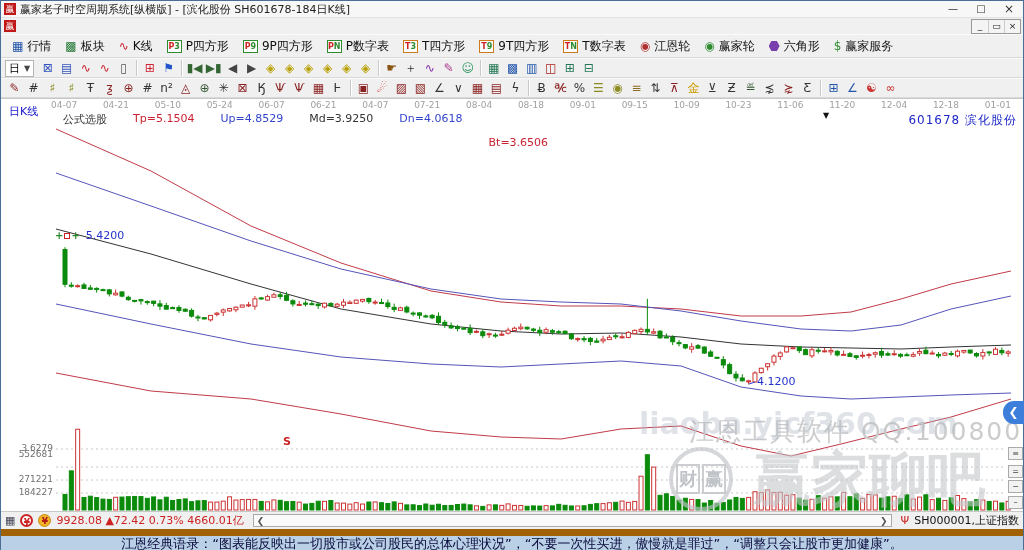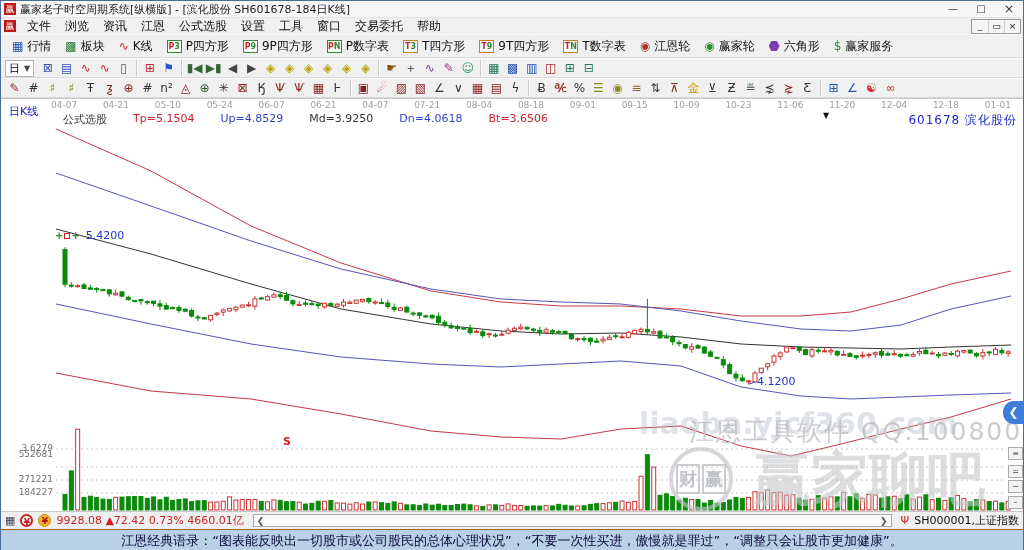--- a/index.html
+++ b/index.html
@@ -64,40 +64,39 @@
   .sgrid { color:#445; font-size:11px; }
   .coin { width:13px; height:13px; border-radius:50%; font-size:9px; font-weight:bold; text-align:center; line-height:12px; flex:0 0 auto; }
   .coin.red { border:2px solid #cc2222; color:#cc2222; background:#fff; }
   .coin.gold { background:#f0b429; color:#b01818; border:1px solid #c88a10; }
   .sidx { color:#cc2222; font-size:11px; white-space:nowrap; }
   #sscroll { flex:1; height:13px; border:1px solid #aaa; background:#fafafa; display:flex; align-items:center; justify-content:space-between; padding:0 3px; color:#555; font-size:9px; margin:0 4px; }
   .antenna { color:#cc2222; font-size:11px; }
   #sright { color:#111; font-size:11px; white-space:nowrap; }
 
   
-  #quotebar { position:absolute; top:528px; left:0; right:0; height:22px; background:#b9d0e6; border-top:1px solid #a16207; display:flex; align-items:center; justify-content:center; font-size:13px; color:#0a0a3c;text-align:center; }
+  #quotebar { position:absolute; top:528px; left:0; right:0; height:22px; background:#b9d0e6; border-top:7px solid #a16207; display:flex; align-items:center; justify-content:center; font-size:13px; color:#0a0a3c;text-align:center; }
 </style>
 </head>
 <body>
 
 <div id="win">
 
   <div id="titlebar">
     <span class="applogo">赢</span>
     <span class="title">赢家老子时空周期系统[纵横版] - [滨化股份  SH601678-184日K线]</span>
     <span class="wbtns">
       <span class="wbtn">—</span>
       <span class="wbtn">□</span>
       <span class="wbtn" style="font-size:12px">×</span>
     </span>
   </div>
 
   <div id="menubar">
     <span class="applogo">赢</span>
-    <span id="menuitems"><span class="menuitem">文件</span><span class="menuitem">浏览</span><span class="menuitem">资讯</span><span class="menuitem">江恩</span><span class="menuitem">公式选股</span><span class="menuitem">设置</span><span class="menuitem">工具</span><span class="menuitem">窗口</span><span class="menuitem">交易委托</span><span class="menuitem">帮助</span></span>
     <span class="mdi">
       <span class="mdibtn" style="border-left:none">_</span>
       <span class="mdibtn">▭</span>
       <span class="mdibtn">×</span>
     </span>
   </div>
 
   <div id="toolbar1" class="toolbar">
       <span class="t1item">
         <span class="t1icon" style="color: rgb(34, 85, 170);">▦</span>
@@ -733,21 +732,21 @@
         <span>01-01</span>
       </div>
     <div id="klabel">日K线</div>
     <div id="stocklabel">601678  滨化股份</div>
     <div id="indicators">
         <span style="color: rgb(51, 51, 51);">公式选股</span>
         <span style="color: rgb(204, 34, 51);">Tp=5.1504</span>
         <span style="color: rgb(51, 68, 204);">Up=4.8529</span>
         <span style="color: rgb(51, 51, 51);">Md=3.9250</span>
         <span style="color: rgb(51, 68, 204);">Dn=4.0618</span>
-        <span style="color: rgb(204, 34, 51);">Bt=3.6506</span>
+        <span style="color: rgb(204, 34, 51); margin-top: 24px;">Bt=3.6506</span>
       </div>
     <div id="tri-marker">▼</div>
     <div id="hi-marker">
       <span class="plus">+</span>
       <span class="sq"></span>
       <span class="plus">+</span>
       <span class="pricetag">5.4200</span>
     </div>
     <div id="lo-marker">4.1200</div>
     <div id="s-marker">S</div>

